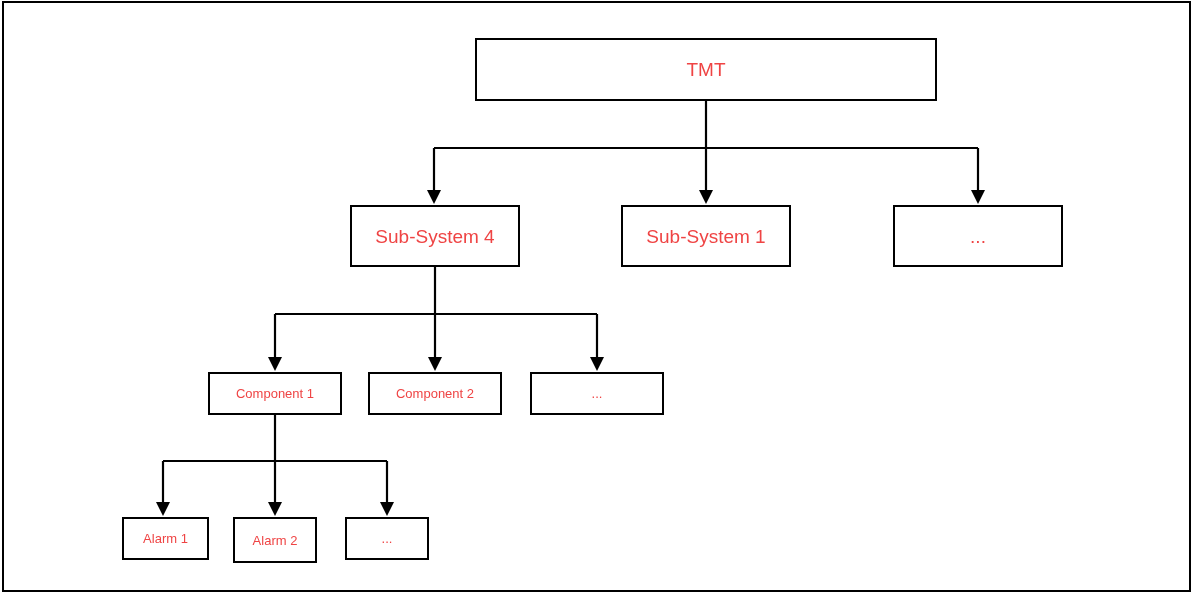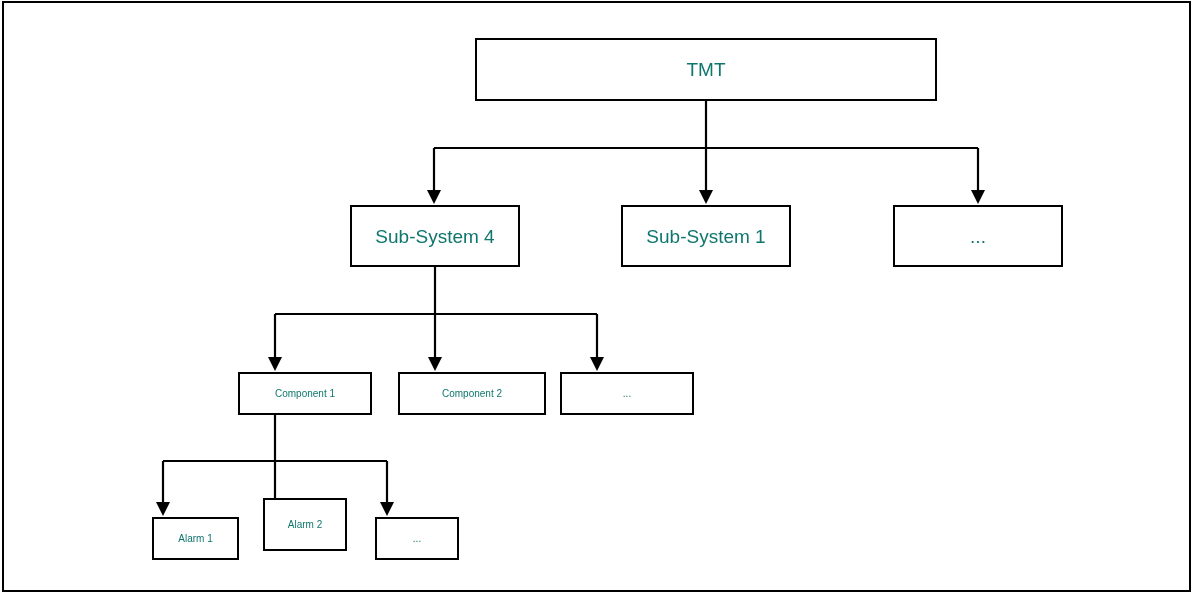--- a/index.html
+++ b/index.html
@@ -6,21 +6,21 @@
     margin: 0;
     padding: 0;
     background: #ffffff;
   }
   .canvas {
     position: relative;
     width: 1193px;
     height: 594px;
     background: #ffffff;
     font-family: "Liberation Sans", sans-serif;
-    color: #0f766e;
+    color: #ef4444;
     overflow: hidden;
   }
   .outer-frame {
     position: absolute;
     left: 2px;
     top: 1px;
     right: 2px;
     bottom: 2px;
     border: 2.5px solid #000000;
     box-sizing: border-box;
@@ -48,32 +48,32 @@
     display: flex;
     align-items: center;
     justify-content: center;
     text-align: center;
   }
   .node-label {
     white-space: nowrap;
     line-height: 1;
   }
   .lvl-1, .lvl-2 { font-size: 19px; }
-  .lvl-3, .lvl-4 { font-size: 10px; border-width: 2px; margin-left: 30px; }
+  .lvl-3, .lvl-4 { font-size: 13px; border-width: 2px; }
 
   
   #node-tmt            { left: 475px; top: 38px;  width: 462px; height: 63px; }
   #node-subsystem-1    { left: 350px; top: 205px; width: 170px; height: 62px; }
   #node-subsystem-2    { left: 621px; top: 205px; width: 170px; height: 62px; }
   #node-subsystem-more { left: 893px; top: 205px; width: 170px; height: 62px; }
   #node-component-1    { left: 208px; top: 372px; width: 134px; height: 43px; }
-  #node-component-2    { left: 368px; top: 372px; width: 148px; height: 43px; }
+  #node-component-2    { left: 368px; top: 372px; width: 134px; height: 43px; }
   #node-component-more { left: 530px; top: 372px; width: 134px; height: 43px; }
   #node-alarm-1        { left: 122px; top: 517px; width: 87px;  height: 43px; }
-  #node-alarm-2        { left: 233px; top: 498px; width: 84px;  height: 53px; }
+  #node-alarm-2        { left: 233px; top: 517px; width: 84px;  height: 46px; }
   #node-alarm-more     { left: 345px; top: 517px; width: 84px;  height: 43px; }
 </style>
 </head>
 <body>
 
 <div class="canvas">
 
   <svg class="connectors" width="1193" height="594" viewBox="0 0 1193 594">
     <g>
       <path d="M706,101 L706,192 M434,148 L978,148 M434,148 L434,192 M978,148 L978,192"></path>

